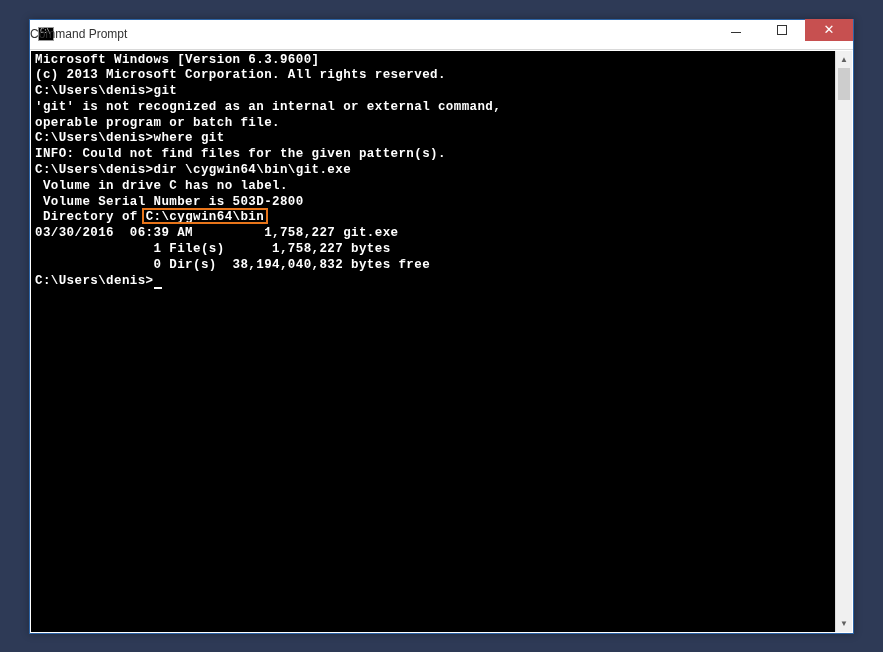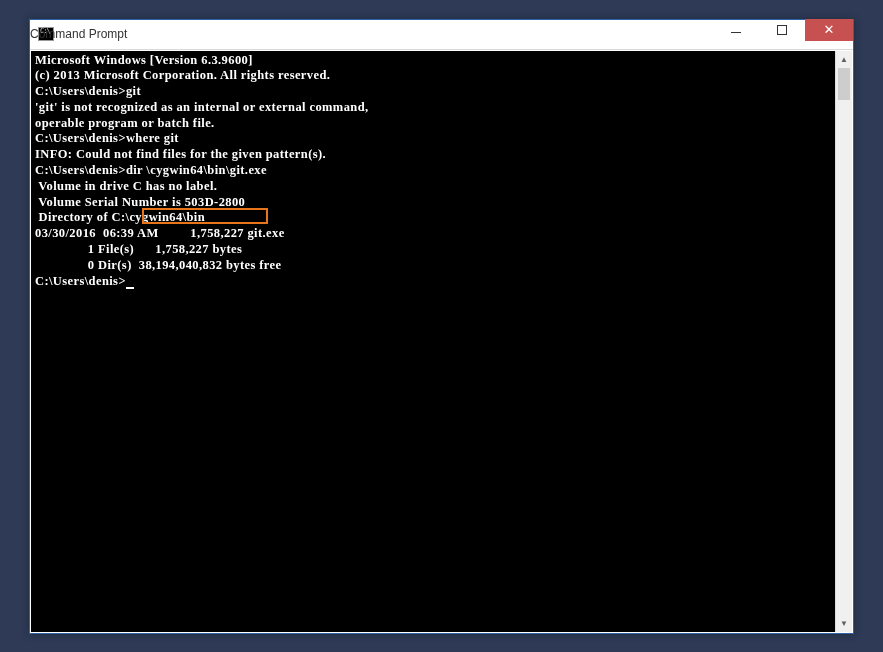--- a/index.html
+++ b/index.html
@@ -94,21 +94,21 @@
     .console-wrap {
       flex: 1;
       display: flex;
       background: #fff;
       padding: 1px;
     }
     .console {
       flex: 1;
       background: #000;
       color: #fff;
-      font-family: Liberation Serif, serif;
+      font-family: Liberation Mono, monospace;
       font-weight: bold;
       font-size: 12.5px;
       line-height: 15.8px;
       padding: 2px 4px;
       white-space: pre;
       overflow: hidden;
       position: relative;
       letter-spacing: 0.4px;
     }
     .scrollbar {

